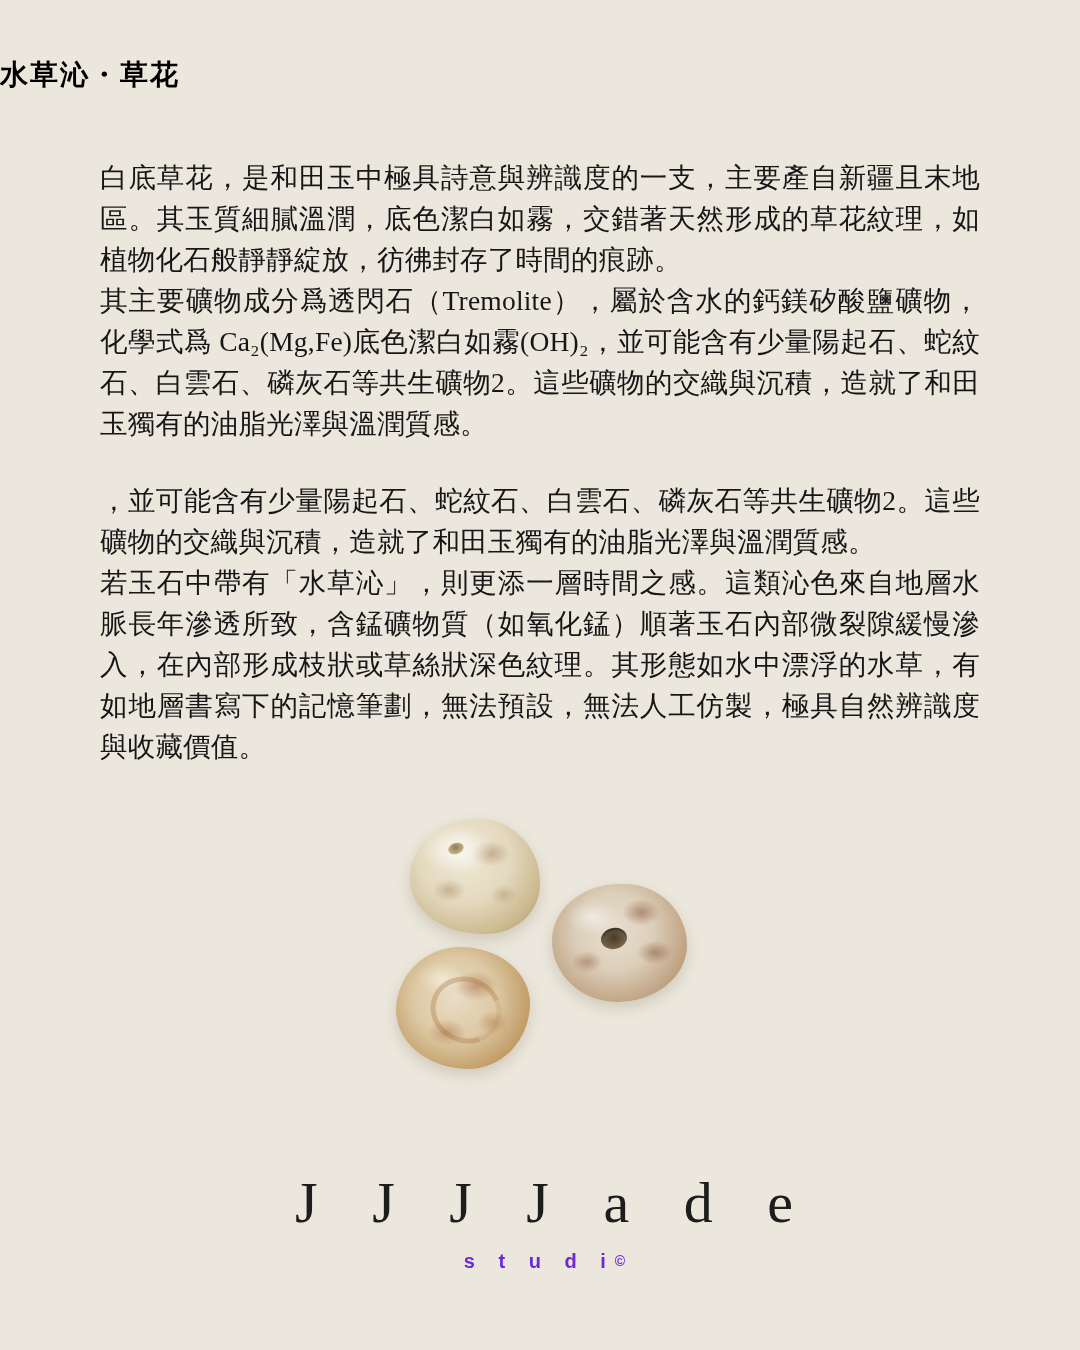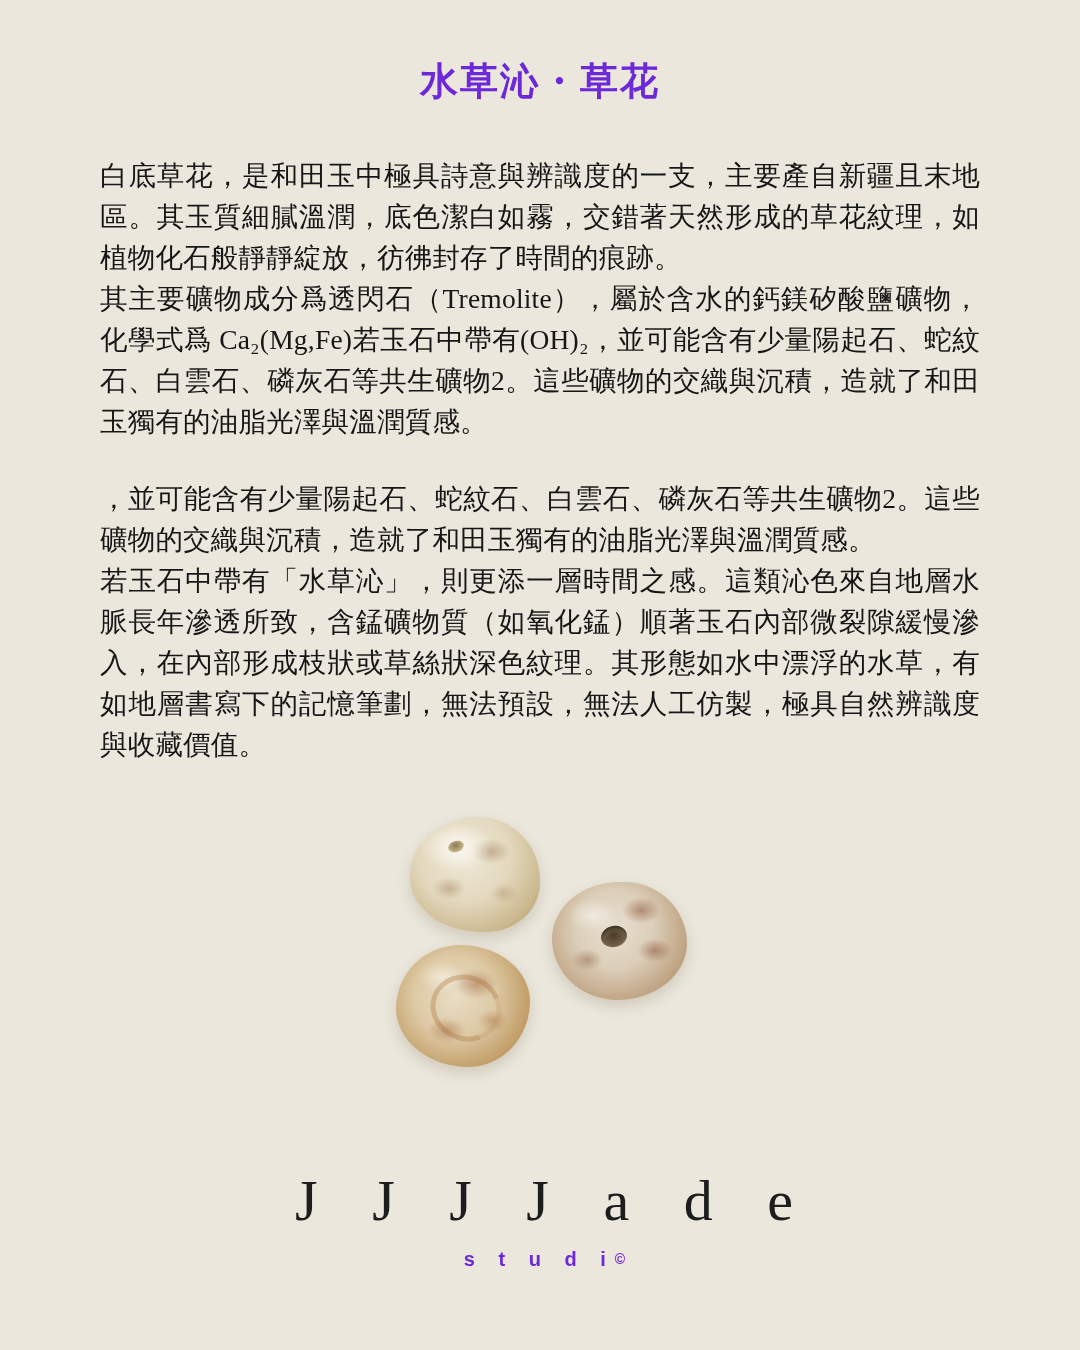--- a/index.html
+++ b/index.html
@@ -16,30 +16,29 @@
     position: relative;
   }
   .page {
     width: 1080px;
     height: 1350px;
     box-sizing: border-box;
     padding: 0;
     position: relative;
   }
   .title {
-    text-align: center;
-    font-size: 38px;
+    font-size: 28px;
     font-weight: bold;
     letter-spacing: 2px;
     margin-top: 56px;
-    color: #6d28d9;
+    color: #000000;
     font-family: "Liberation Serif", "DejaVu Serif", serif;
   }
   .body-area {
-    margin: 0 auto;
+    margin: 15px auto;
     width: 880px;
     padding-top: 48px;
   }
   .para {
     font-size: 27.5px;
     line-height: 41px;
     text-align: justify;
     text-justify: inter-character;
     color: #161616;
     margin: 0;
@@ -171,21 +170,21 @@
 <body>
 
 <div class="page">
 
   <div class="title">水草沁・草花</div>
 
   <div class="body-area">
 
     <p class="para">白底草花，是和田玉中極具詩意與辨識度的一支，主要產自新疆且末地區。其玉質細膩溫潤，底色潔白如霧，交錯著天然形成的草花紋理，如植物化石般靜靜綻放，彷彿封存了時間的痕跡。</p>
 
-    <p class="para"><span>其主要礦物成分爲透閃石（Tremolite），屬於含水的鈣鎂矽酸鹽礦物，化學式爲 </span><span class="formula">Ca₂(Mg,Fe)若玉石中帶有(OH)₂</span><span>，並可能含有少量陽起石、蛇紋石、白雲石、磷灰石等共生礦物2。這些礦物的交織與沉積，造就了和田玉獨有的油脂光澤與溫潤質感。</span></p>
+    <p class="para"><span>其主要礦物成分爲透閃石（Tremolite），屬於含水的鈣鎂矽酸鹽礦物，化學式爲 </span><span class="formula">Ca₂(Mg,Fe)底色潔白如霧(OH)₂</span><span>，並可能含有少量陽起石、蛇紋石、白雲石、磷灰石等共生礦物2。這些礦物的交織與沉積，造就了和田玉獨有的油脂光澤與溫潤質感。</span></p>
 
     <p class="para gap">，並可能含有少量陽起石、蛇紋石、白雲石、磷灰石等共生礦物2。這些礦物的交織與沉積，造就了和田玉獨有的油脂光澤與溫潤質感。</p>
 
     <p class="para">若玉石中帶有「水草沁」，則更添一層時間之感。這類沁色來自地層水脈長年滲透所致，含錳礦物質（如氧化錳）順著玉石內部微裂隙緩慢滲入，在內部形成枝狀或草絲狀深色紋理。其形態如水中漂浮的水草，有如地層書寫下的記憶筆劃，無法預設，無法人工仿製，極具自然辨識度與收藏價值。</p>
 
   </div>
 
   <div class="photo-zone">
     <div class="bead bead-a">
       <div class="hole"></div>

